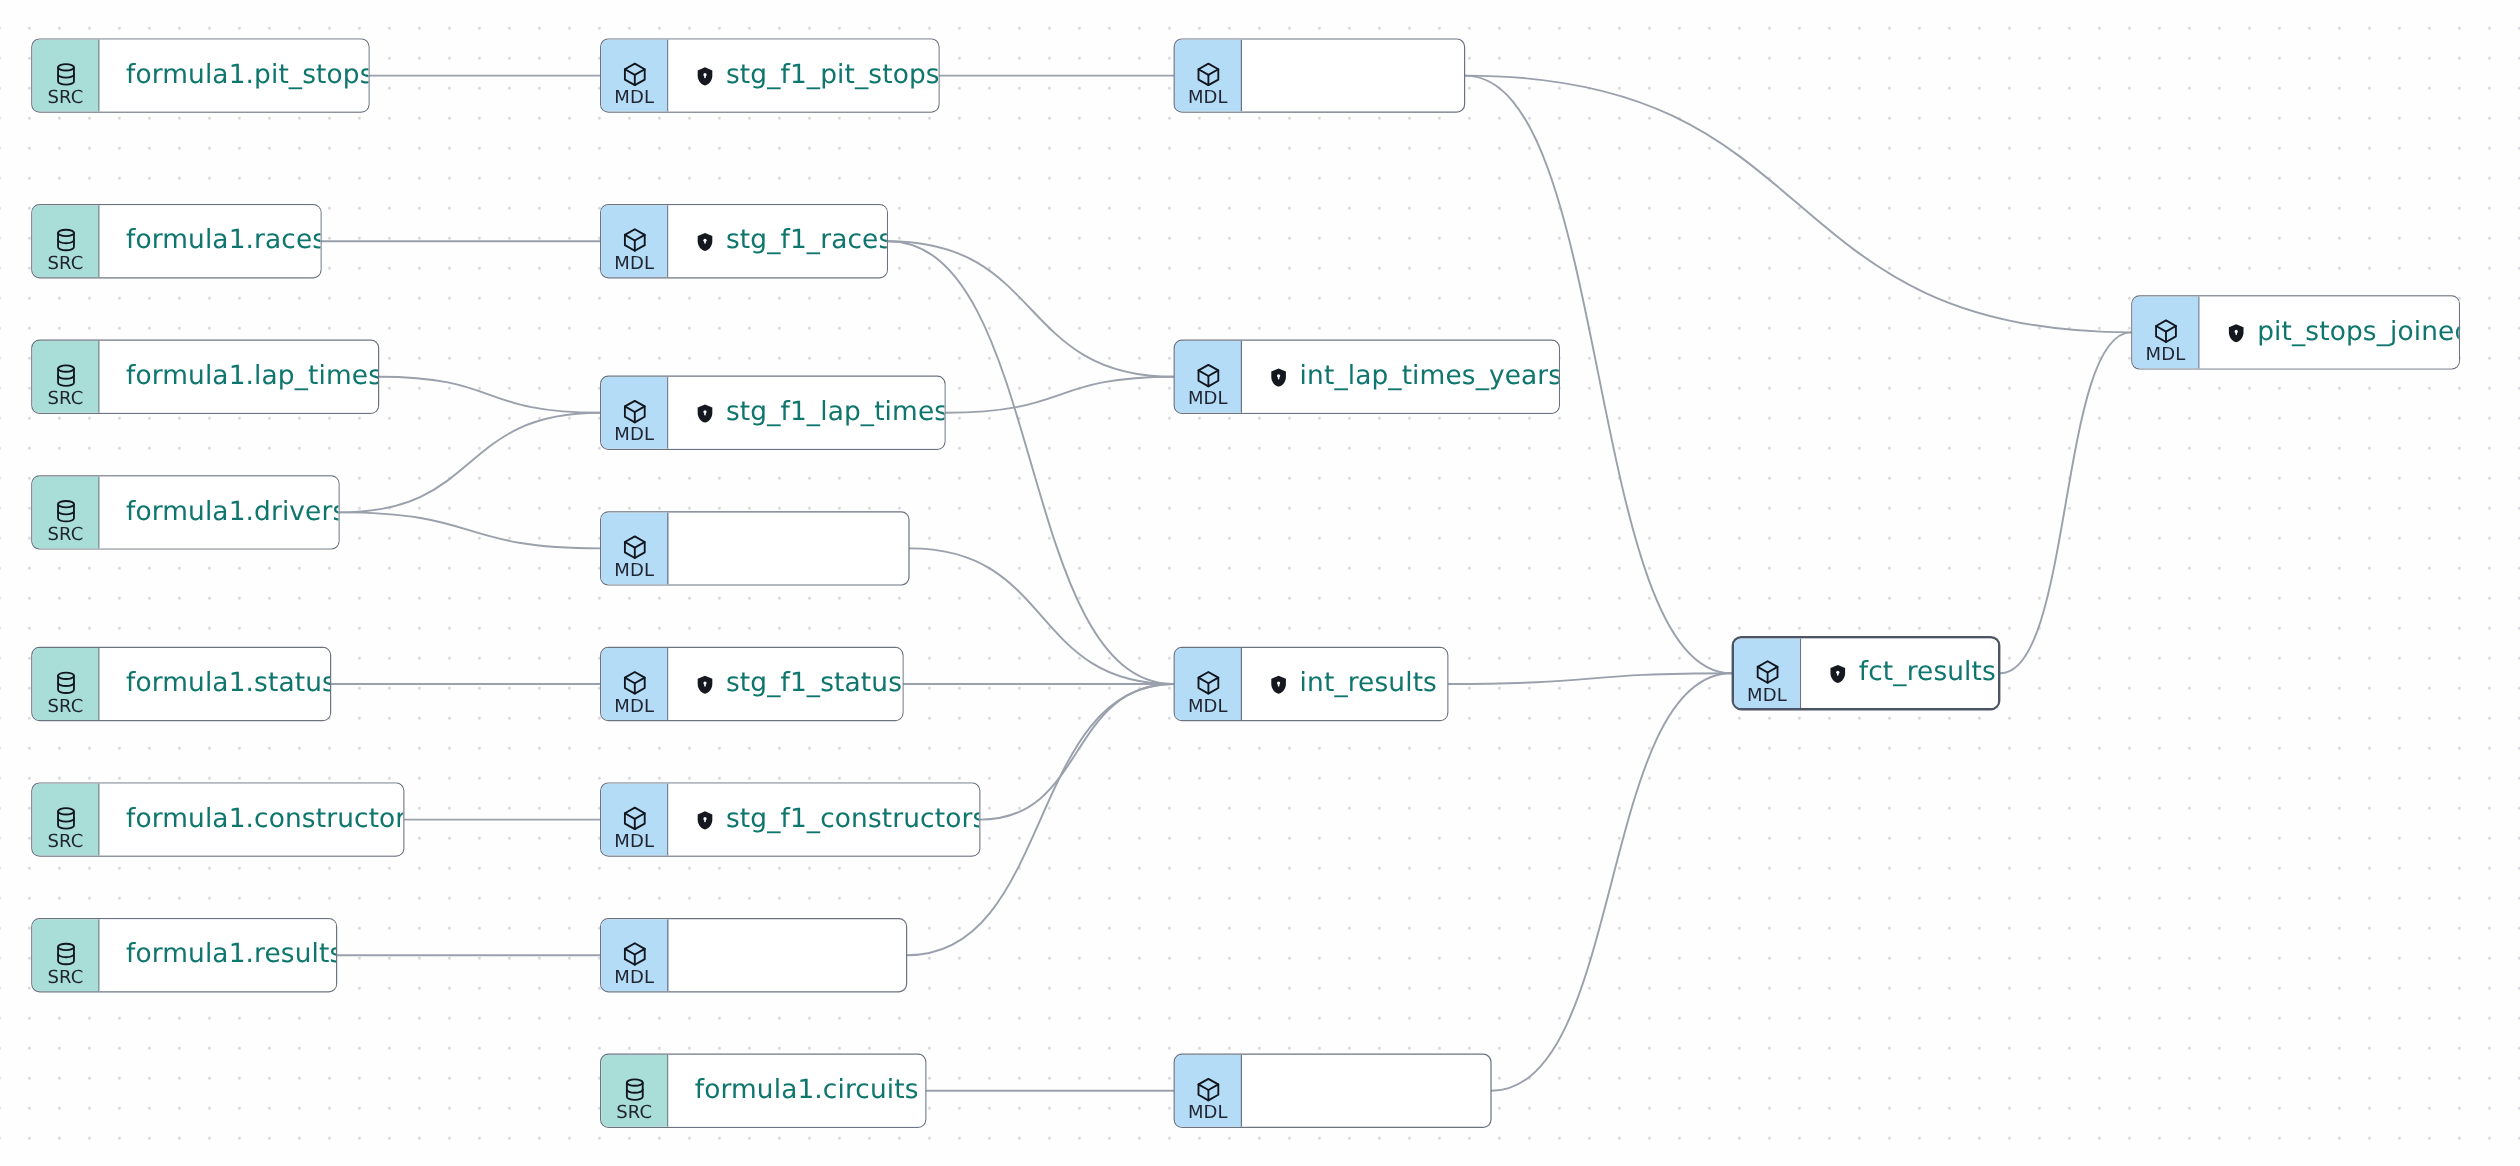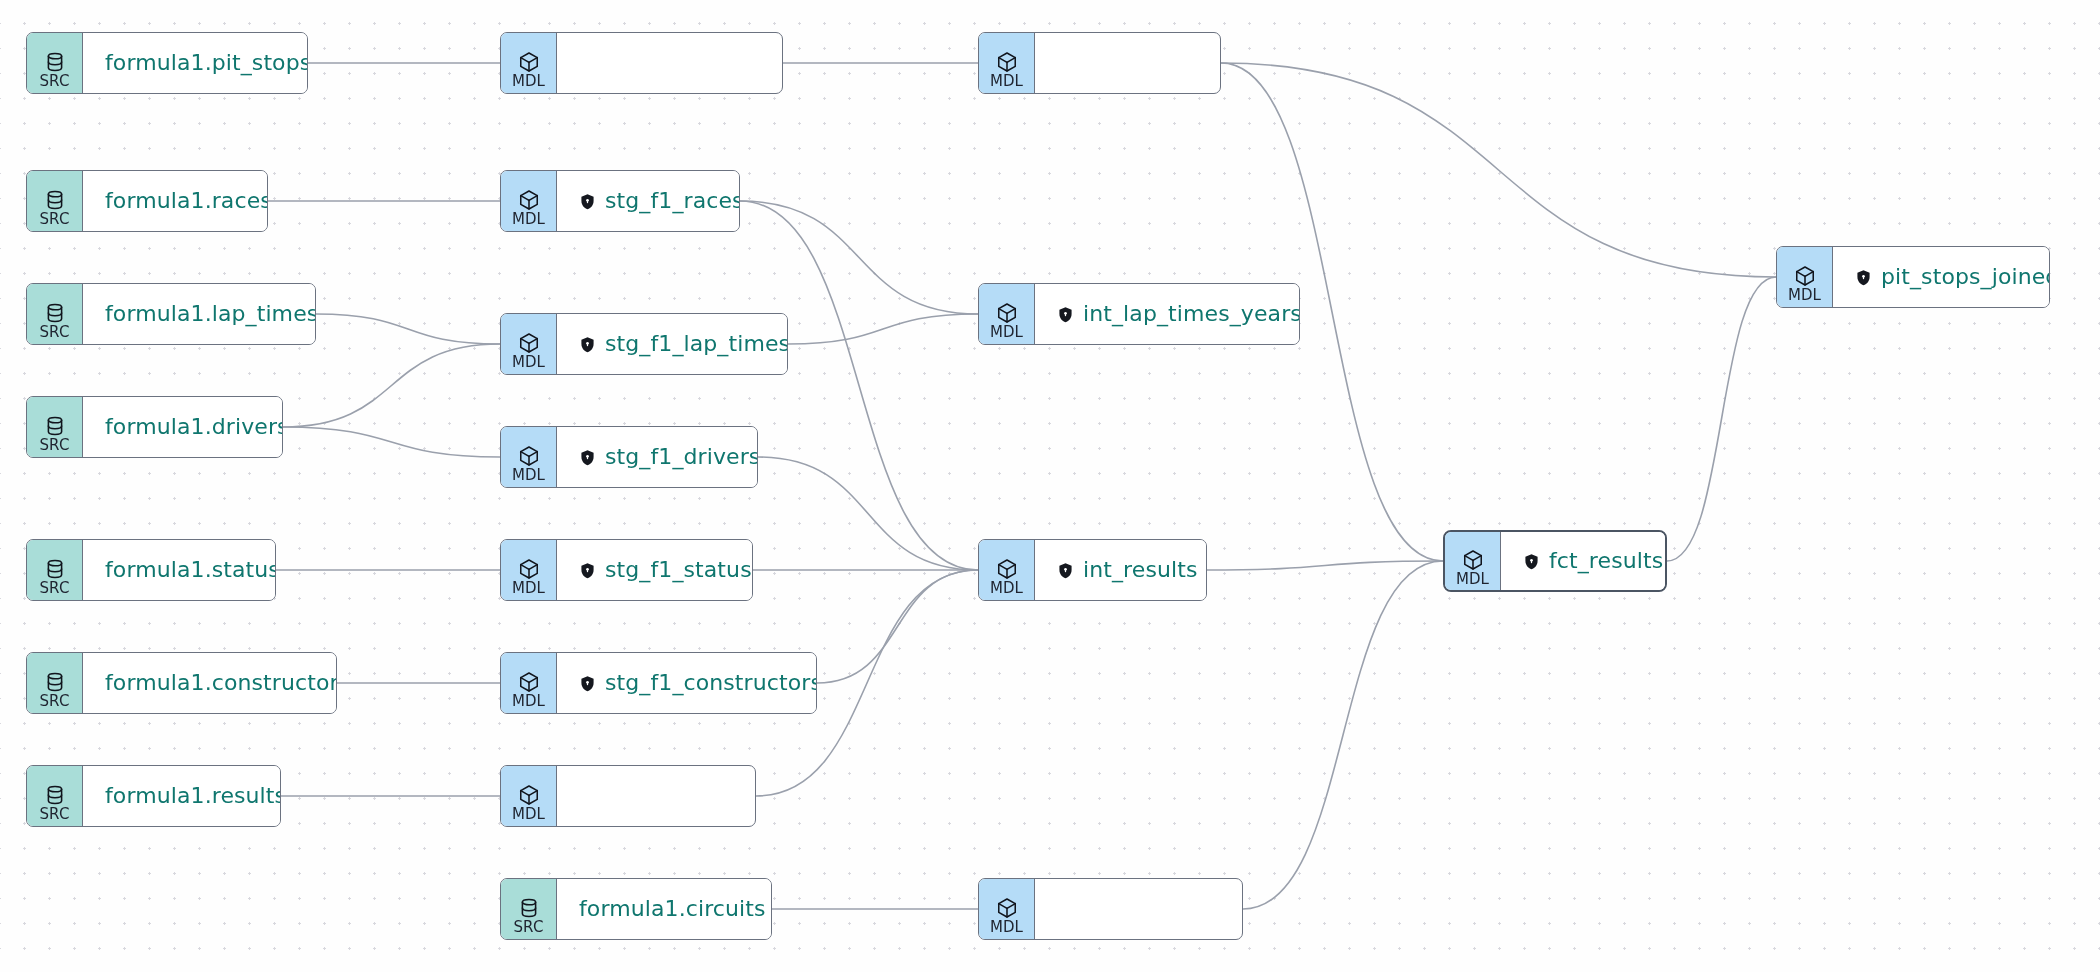--- a/index.html
+++ b/index.html
@@ -244,20 +244,30 @@
         <div class="badge mdl">
           <span class="glyph">
             <svg viewBox="0 0 24 24" fill="none" stroke="#11151d" stroke-width="1.7" stroke-linecap="round" stroke-linejoin="round">
               <path d="M12 2.2 21 7.3v9.4L12 21.8 3 16.7V7.3z"></path>
               <path d="M3 7.3 12 12.4l9-5.1"></path>
               <path d="M12 12.4v9.4"></path>
             </svg>
           </span>
           <span class="btext">MDL</span>
         </div>
+        <div class="body">
+          <span class="shield">
+            <svg viewBox="0 0 24 24">
+              <path d="M12 1.6 3.4 5.2v6.2c0 5.4 3.7 10.2 8.6 11.4 4.9-1.2 8.6-6 8.6-11.4V5.2z" fill="#15181f"></path>
+              <circle cx="12" cy="10.2" r="1.9" fill="#ffffff"></circle>
+              <rect x="11.1" y="10.4" width="1.8" height="4.0" rx="0.85" fill="#ffffff"></rect>
+            </svg>
+          </span>
+          <span class="label">stg_f1_pit_stops</span>
+        </div>
       </div>
       <div class="node" style="left: 500px; top: 170px; width: 240px;">
         <div class="badge mdl">
           <span class="glyph">
             <svg viewBox="0 0 24 24" fill="none" stroke="#11151d" stroke-width="1.7" stroke-linecap="round" stroke-linejoin="round">
               <path d="M12 2.2 21 7.3v9.4L12 21.8 3 16.7V7.3z"></path>
               <path d="M3 7.3 12 12.4l9-5.1"></path>
               <path d="M12 12.4v9.4"></path>
             </svg>
           </span>
@@ -299,30 +309,20 @@
       <div class="node" style="left: 500px; top: 426px; width: 258px;">
         <div class="badge mdl">
           <span class="glyph">
             <svg viewBox="0 0 24 24" fill="none" stroke="#11151d" stroke-width="1.7" stroke-linecap="round" stroke-linejoin="round">
               <path d="M12 2.2 21 7.3v9.4L12 21.8 3 16.7V7.3z"></path>
               <path d="M3 7.3 12 12.4l9-5.1"></path>
               <path d="M12 12.4v9.4"></path>
             </svg>
           </span>
           <span class="btext">MDL</span>
-        </div>
-        <div class="body">
-          <span class="shield">
-            <svg viewBox="0 0 24 24">
-              <path d="M12 1.6 3.4 5.2v6.2c0 5.4 3.7 10.2 8.6 11.4 4.9-1.2 8.6-6 8.6-11.4V5.2z" fill="#15181f"></path>
-              <circle cx="12" cy="10.2" r="1.9" fill="#ffffff"></circle>
-              <rect x="11.1" y="10.4" width="1.8" height="4.0" rx="0.85" fill="#ffffff"></rect>
-            </svg>
-          </span>
-          <span class="label">stg_f1_drivers</span>
         </div>
       </div>
       <div class="node" style="left: 500px; top: 539px; width: 253px;">
         <div class="badge mdl">
           <span class="glyph">
             <svg viewBox="0 0 24 24" fill="none" stroke="#11151d" stroke-width="1.7" stroke-linecap="round" stroke-linejoin="round">
               <path d="M12 2.2 21 7.3v9.4L12 21.8 3 16.7V7.3z"></path>
               <path d="M3 7.3 12 12.4l9-5.1"></path>
               <path d="M12 12.4v9.4"></path>
             </svg>

